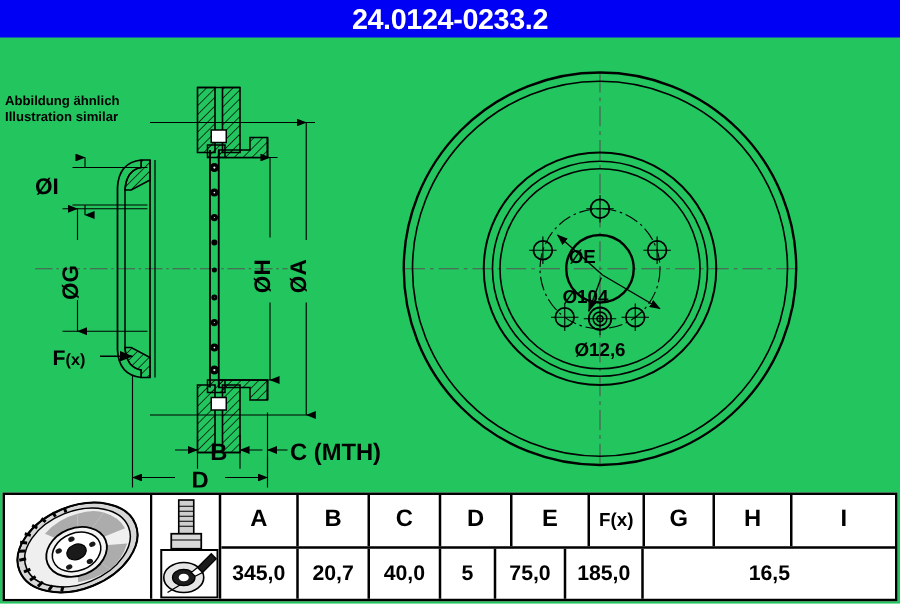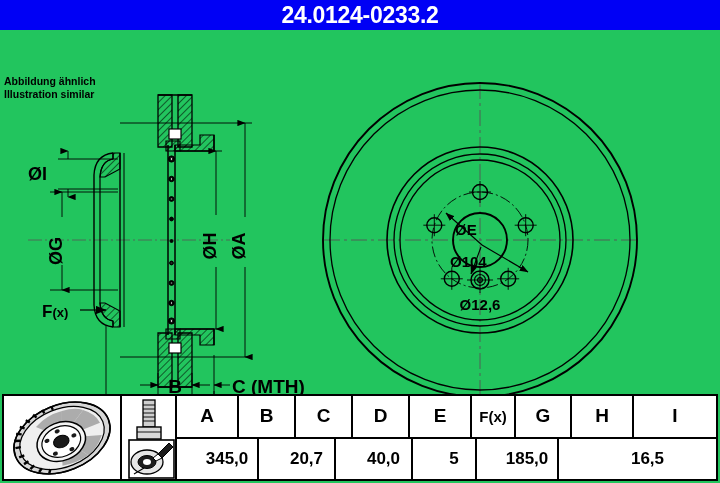--- a/index.html
+++ b/index.html
@@ -36,21 +36,21 @@
   #illus-note {
     position: absolute; left: 4px; top: 36px;
     font-size: 10.5px; font-weight: bold; color: #000;
     line-height: 13px;
     margin-top: 39px;
   }
 
   
   #drawing-area {
     position: absolute; left: 0; top: 30px;
-    width: 720px; height: 360px; margin-top: 25px;
+    width: 720px; height: 360px;
   }
   #drawing-svg { display: block; }
 
   
   #spec-table {
     position: absolute; left: 2px; top: 394px;
     width: 716px; height: 87px;
     border: 2px solid #000;
     display: flex;
     background: #fff;
@@ -72,21 +72,21 @@
   .t-row.header-row { border-bottom: 2px solid #000; }
   .t-cell {
     border-right: 2px solid #000;
     display: flex; align-items: center; justify-content: center;
     font-weight: bold; color: #000;
     font-family: "Liberation Sans", sans-serif;
     overflow: hidden;
   }
   .t-cell:last-child { border-right: none; }
   .header-row .t-cell { font-size: 19px; }
-  .value-row .t-cell { font-size: 17px; margin-left: 20px; }
+  .value-row .t-cell { font-size: 17px; }
   .t-cell.fx { font-size: 15px; }
   
   .col-a { flex: 0 0 62px; }
   .col-b { flex: 0 0 57px; }
   .col-c { flex: 0 0 57px; }
   .col-d { flex: 0 0 57px; }
   .col-e { flex: 0 0 62px; }
   .col-f { flex: 0 0 44px; }
   .col-g { flex: 0 0 56px; }
   .col-h { flex: 0 0 62px; }
@@ -413,19 +413,20 @@
         <div class="t-cell col-f fx">F(x)</div>
         <div class="t-cell col-g">G</div>
         <div class="t-cell col-h">H</div>
         <div class="t-cell col-i">I</div>
       </div>
       <div class="t-row value-row">
         <div class="t-cell col-a">345,0</div>
         <div class="t-cell col-b">20,7</div>
         <div class="t-cell col-c">40,0</div>
         <div class="t-cell col-f">5</div>
+        <div class="t-cell col-g">75,0</div>
         <div class="t-cell col-h">185,0</div>
         <div class="t-cell col-i">16,5</div>
       </div>
     </div>
   </div>
 
 </div>
 
 </body></html>

